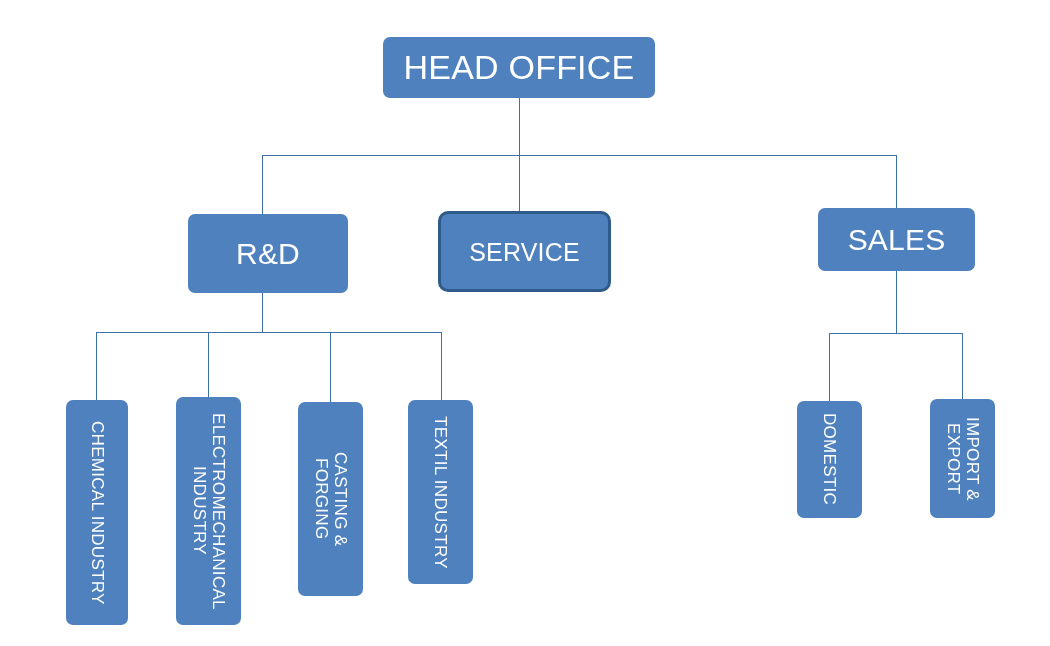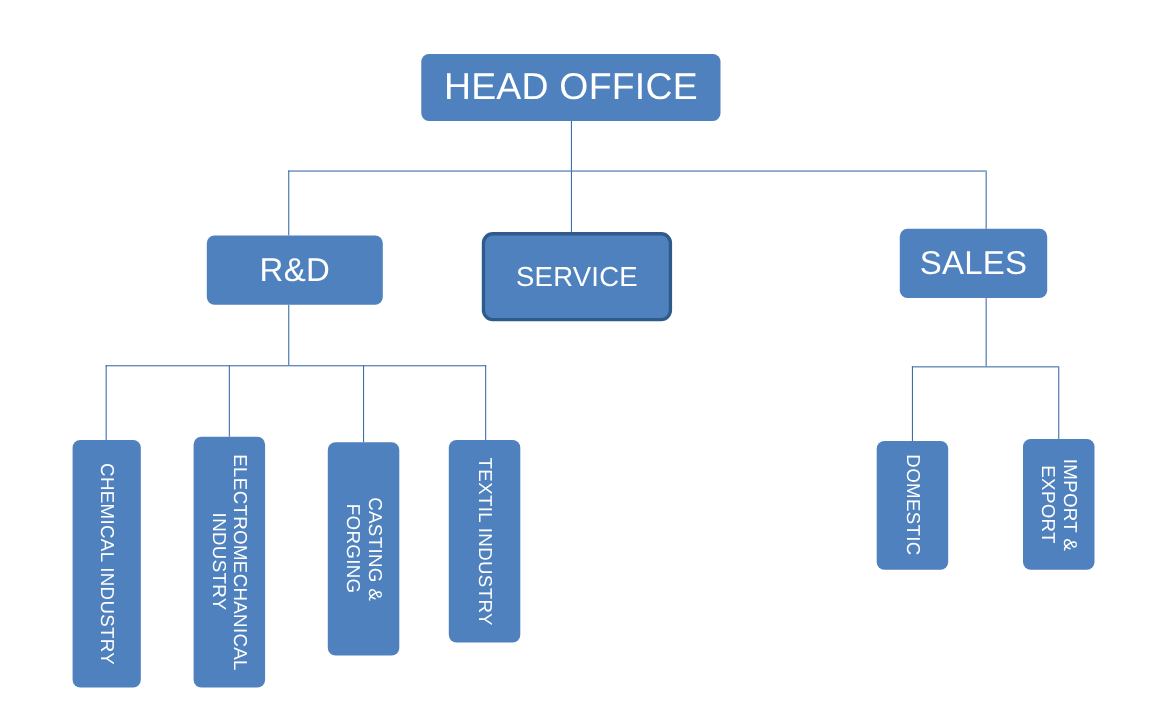--- a/index.html
+++ b/index.html
@@ -47,21 +47,21 @@
   .node.selected {
     border: 3px solid #2e5b8a;
     border-radius: 10px;
   }
 
   
   .node.horiz {
     font-weight: 400;
     letter-spacing: 0.2px;
   }
-  .lbl-head   { font-size: 34px; margin-top: 12px; }
+  .lbl-head   { font-size: 34px; }
   .lbl-mid    { font-size: 30px; }
   .lbl-mid-sm { font-size: 25px; }
 
   
   .node.vert {
     align-items: center;
     justify-content: center;
   }
   .node.vert .vtext {
     writing-mode: vertical-rl;
@@ -95,29 +95,29 @@
 
   <div class="line-v" style="left:896px; top:271px; height:62px;"></div>
   <div class="line-h" style="left:829px; top:333px; width:133px;"></div>
   <div class="line-v" style="left:829px; top:333px; height:68px;"></div>
   <div class="line-v" style="left:962px; top:333px; height:66px;"></div>
 
   <div class="node horiz lbl-head" style="left:383px; top:37px; width:272px; height:61px;">
     <span>HEAD OFFICE</span>
   </div>
 
-  <div class="node horiz lbl-mid" style="left:188px; top:214px; width:160px; height:63px;">
+  <div class="node horiz lbl-mid" style="left:188px; top:214px; width:160px; height:79px;">
     <span>R&amp;D</span>
   </div>
 
   <div class="node horiz lbl-mid-sm selected" style="left:438px; top:211px; width:173px; height:81px;">
     <span>SERVICE</span>
   </div>
 
-  <div class="node horiz lbl-mid" style="left:818px; top:208px; width:134px; height:63px;text-align:right;">
+  <div class="node horiz lbl-mid" style="left:818px; top:208px; width:157px; height:63px;text-align:right;">
     <span>SALES</span>
   </div>
 
   <div class="node vert" style="left:66px; top:400px; width:62px; height:225px;">
     <span class="vtext">CHEMICAL INDUSTRY</span>
   </div>
 
   <div class="node vert" style="left:176px; top:397px; width:65px; height:228px;">
     <span class="vtext">ELECTROMECHANICAL
 INDUSTRY</span>

